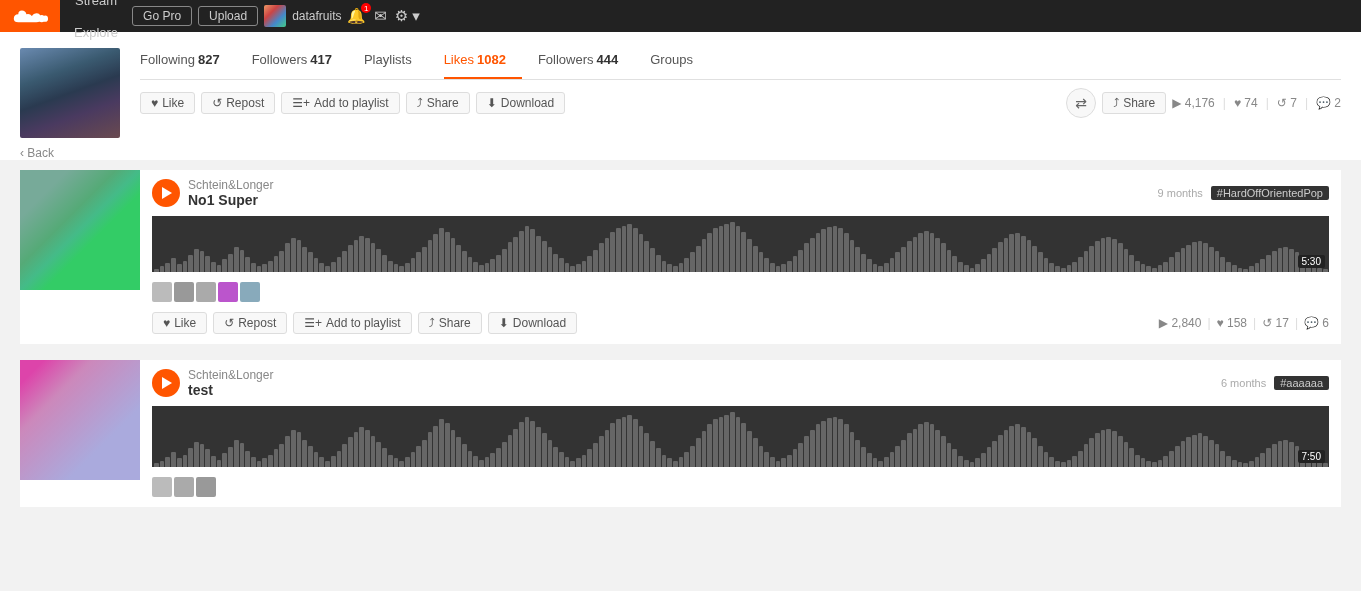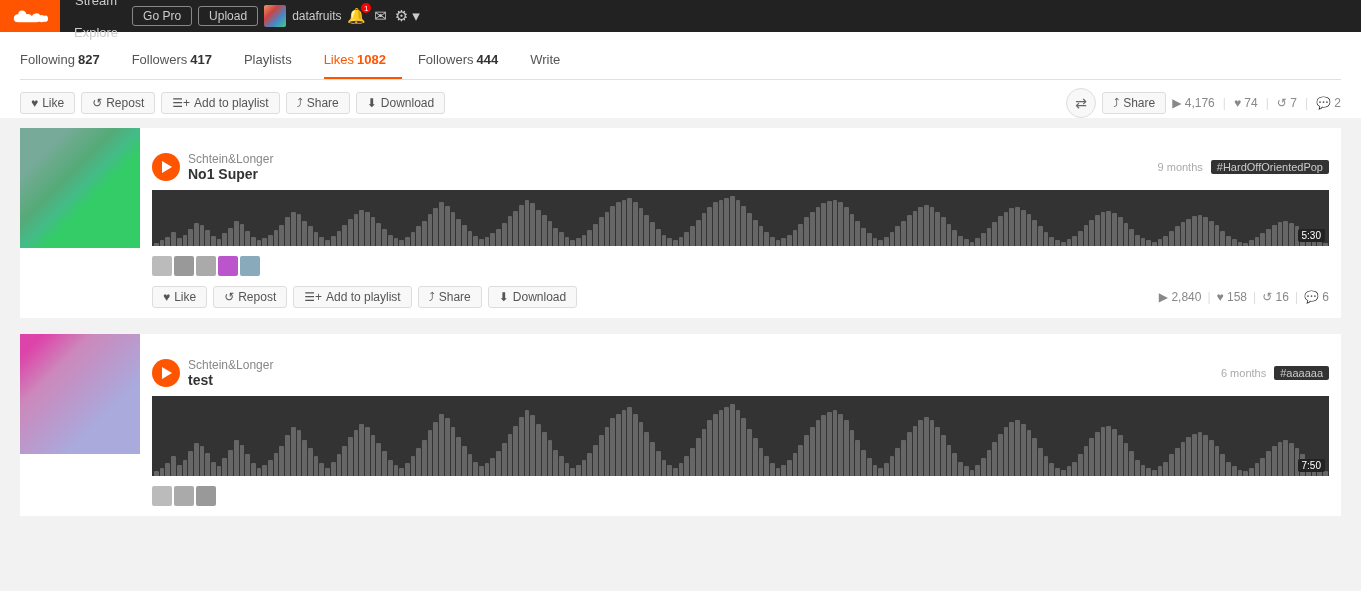--- a/index.html
+++ b/index.html
@@ -205,21 +205,20 @@
     }
     .track-thumb-2 {
       background: linear-gradient(135deg, #d4a 10%, #c8b 30%, #b9c 50%, #aad 70%);
     }
     .track-body {
       flex: 1;
       padding: 8px 12px;
       display: flex;
       flex-direction: column;
       gap: 4px;
-      margin-top: 16px;
     }
     .track-header {
       display: flex;
       align-items: center;
       justify-content: space-between;
     }
     .track-title-area {
       display: flex; align-items: center; gap: 8px;
     }
     .play-btn {
@@ -357,39 +356,43 @@
       </span>
       <span class="topnav-icon">✉</span>
       <span class="topnav-icon">⚙ ▾</span>
     </div>
   </div>
 </nav>
 
 <div class="main-content">
 
   <div class="profile-section">
+    <div>
+      <div class="profile-avatar-img" style="width:100px;height:90px;border-radius:2px;"></div>
+      <div class="back-link">Back</div>
+    </div>
     <div class="profile-info">
       <div class="profile-stats">
         <div class="stat-item">
           <span>Following</span><span class="count">827</span>
         </div>
         <div class="stat-item">
           <span>Followers</span><span class="count">417</span>
         </div>
         <div class="stat-item">
           <span>Playlists</span>
         </div>
         <div class="stat-item active">
           <span>Likes</span><span class="count">1082</span>
         </div>
         <div class="stat-item">
           <span>Followers</span><span class="count">444</span>
         </div>
         <div class="stat-item groups">
-          <span>Write</span>
+          <span>Groups</span>
         </div>
       </div>
 
       <div class="action-bar" style="background:#fff;border:none;padding:8px 0 0 0;justify-content:space-between;">
         <div class="action-bar-left">
           <button class="action-btn">
             <span>♥</span>
             <span>Like</span>
           </button>
           <button class="action-btn">
@@ -690,21 +693,21 @@
             <button class="action-btn">
               <span>⬇</span>
               <span>Download</span>
             </button>
           </div>
           <div class="track-actions-right">
             <span>▶ <span>2,840</span></span>
             <span class="stat-sep">|</span>
             <span>♥ <span>158</span></span>
             <span class="stat-sep">|</span>
-            <span>↺ <span>16</span></span>
+            <span>↺ <span>17</span></span>
             <span class="stat-sep">|</span>
             <span>💬 <span>6</span></span>
           </div>
         </div>
       </div>
     </div>
 
     <div class="track-card">
       <div class="track-thumb">
         <div class="track-thumb-inner track-thumb-2"></div>
@@ -717,21 +720,21 @@
               <div class="track-artist">Schtein&amp;Longer</div>
               <div class="track-name">test</div>
             </div>
           </div>
           <div class="track-meta-right">
             <span>6 months</span>
             <span class="track-tag">#aaaaaa</span>
           </div>
         </div>
 
-        <div class="waveform-container" id="waveform2" style="height:80px;">
+        <div class="waveform-container" id="waveform2" style="height:61px;">
           <div class="waveform-bars" id="waveform2-bars">
               <div class="waveform-bar" style="height: 6%;"></div>
               <div class="waveform-bar" style="height: 10%;"></div>
               <div class="waveform-bar" style="height: 16%;"></div>
               <div class="waveform-bar" style="height: 25%;"></div>
               <div class="waveform-bar" style="height: 14%;"></div>
               <div class="waveform-bar" style="height: 20%;"></div>
               <div class="waveform-bar" style="height: 31%;"></div>
               <div class="waveform-bar" style="height: 41%;"></div>
               <div class="waveform-bar" style="height: 37%;"></div>

